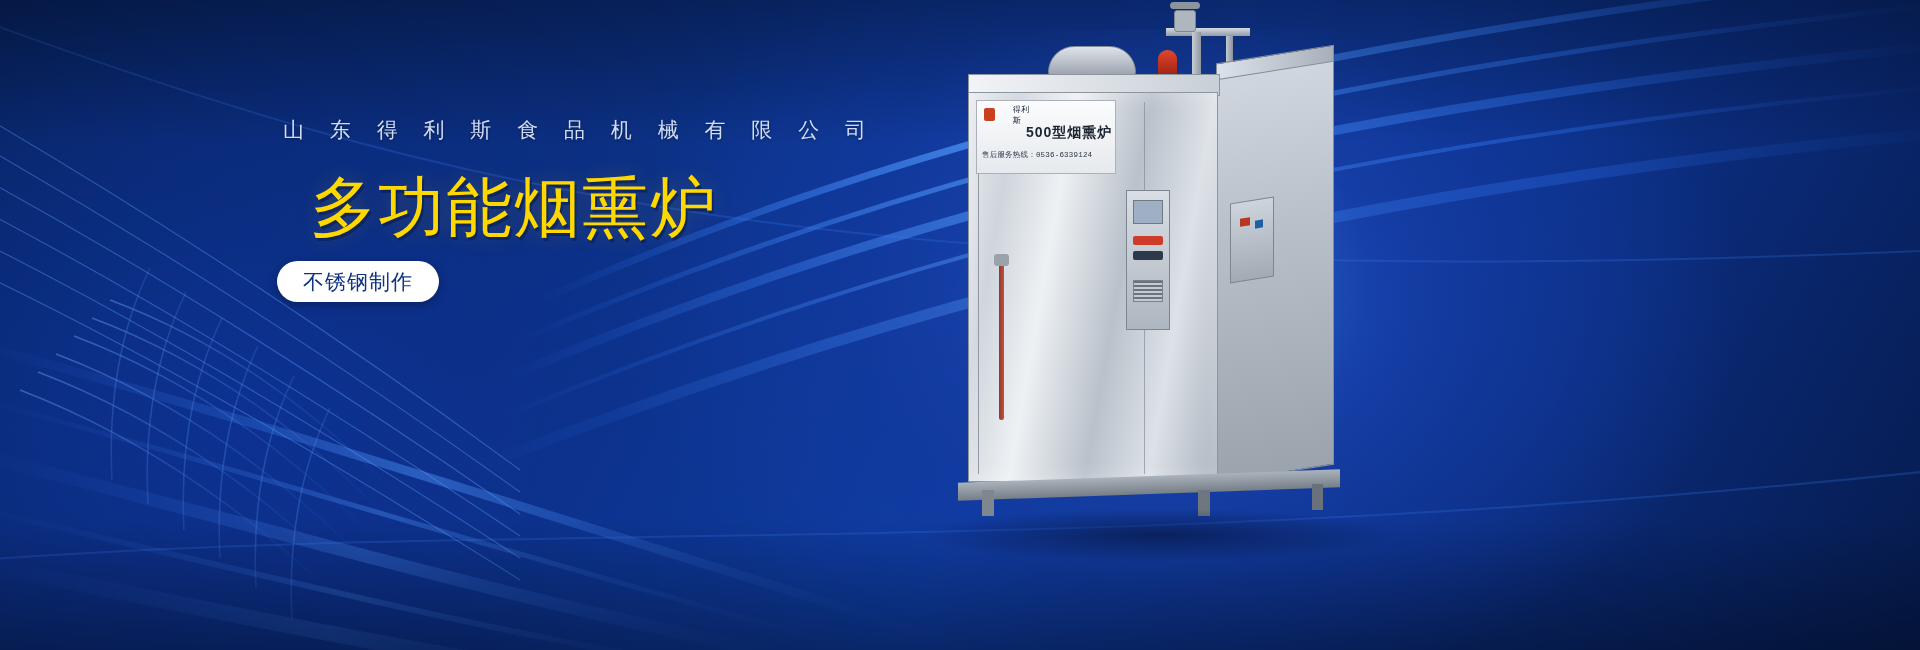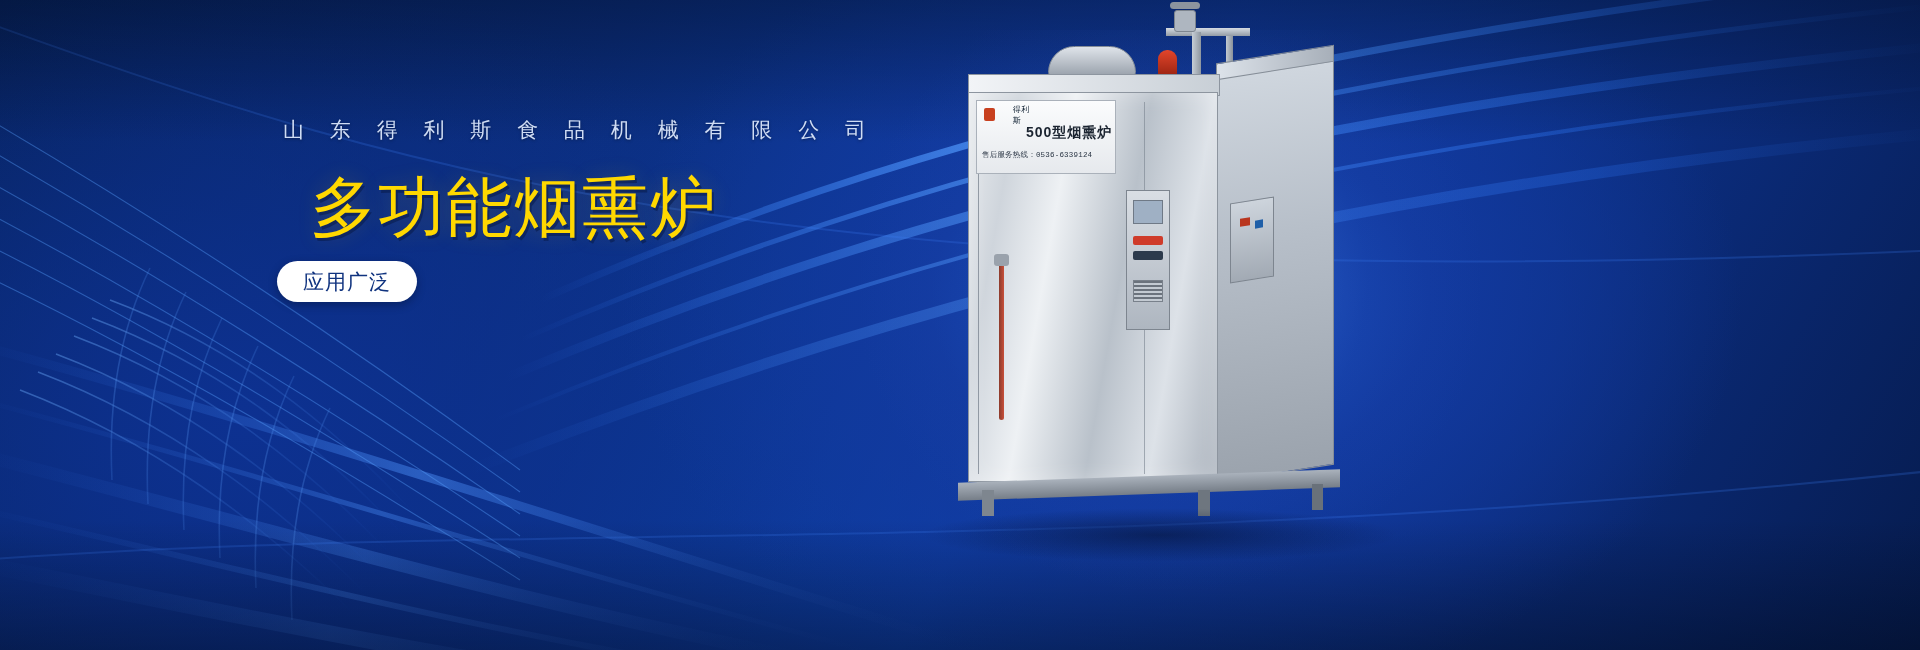--- a/index.html
+++ b/index.html
@@ -260,21 +260,21 @@
   </div>
 
   <div class="copy">
 
     <div class="company">山 东 得 利 斯 食 品 机 械 有 限 公 司</div>
 
     <h1 class="headline">多功能烟熏炉</h1>
 
     <div class="pills">
       <div class="pill">
-        <span>应用广泛</span>
+        <span>不锈钢制作</span>
       </div>
     </div>
 
   </div>
 
   <div class="product">
     <div class="p glow"></div>
 
     <div class="p pipe-h"></div>
     <div class="p valve-w"></div>

